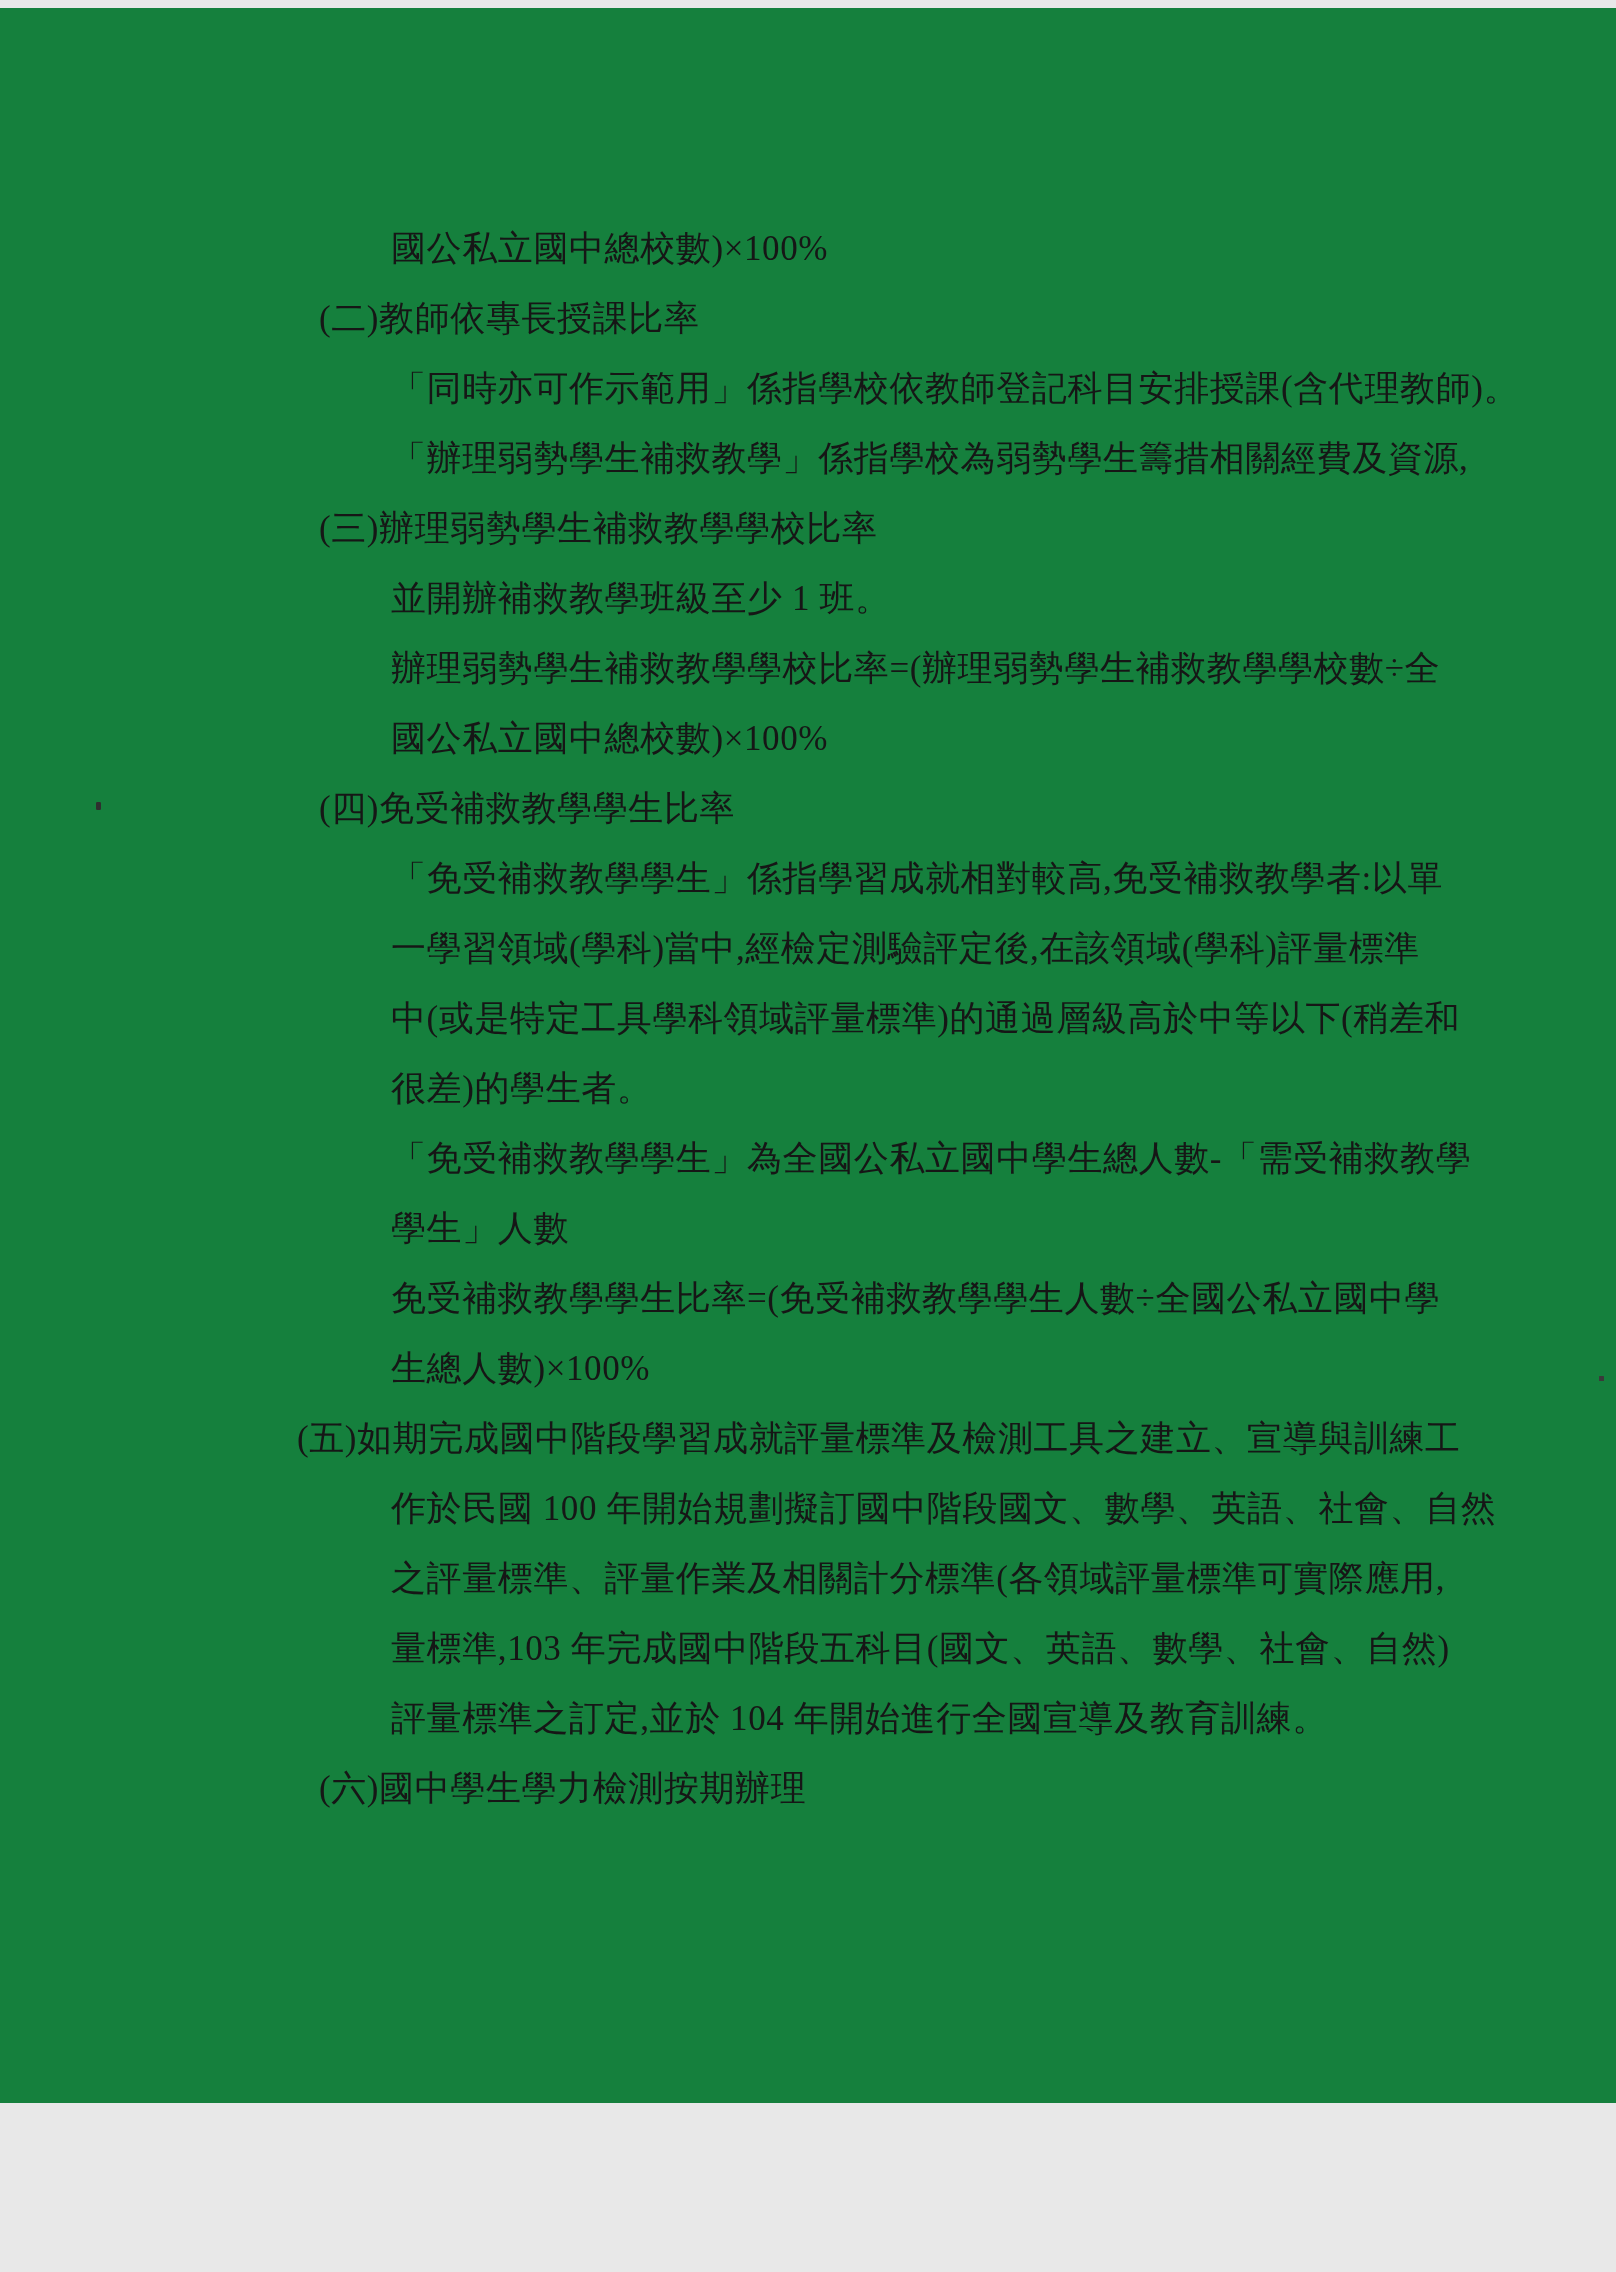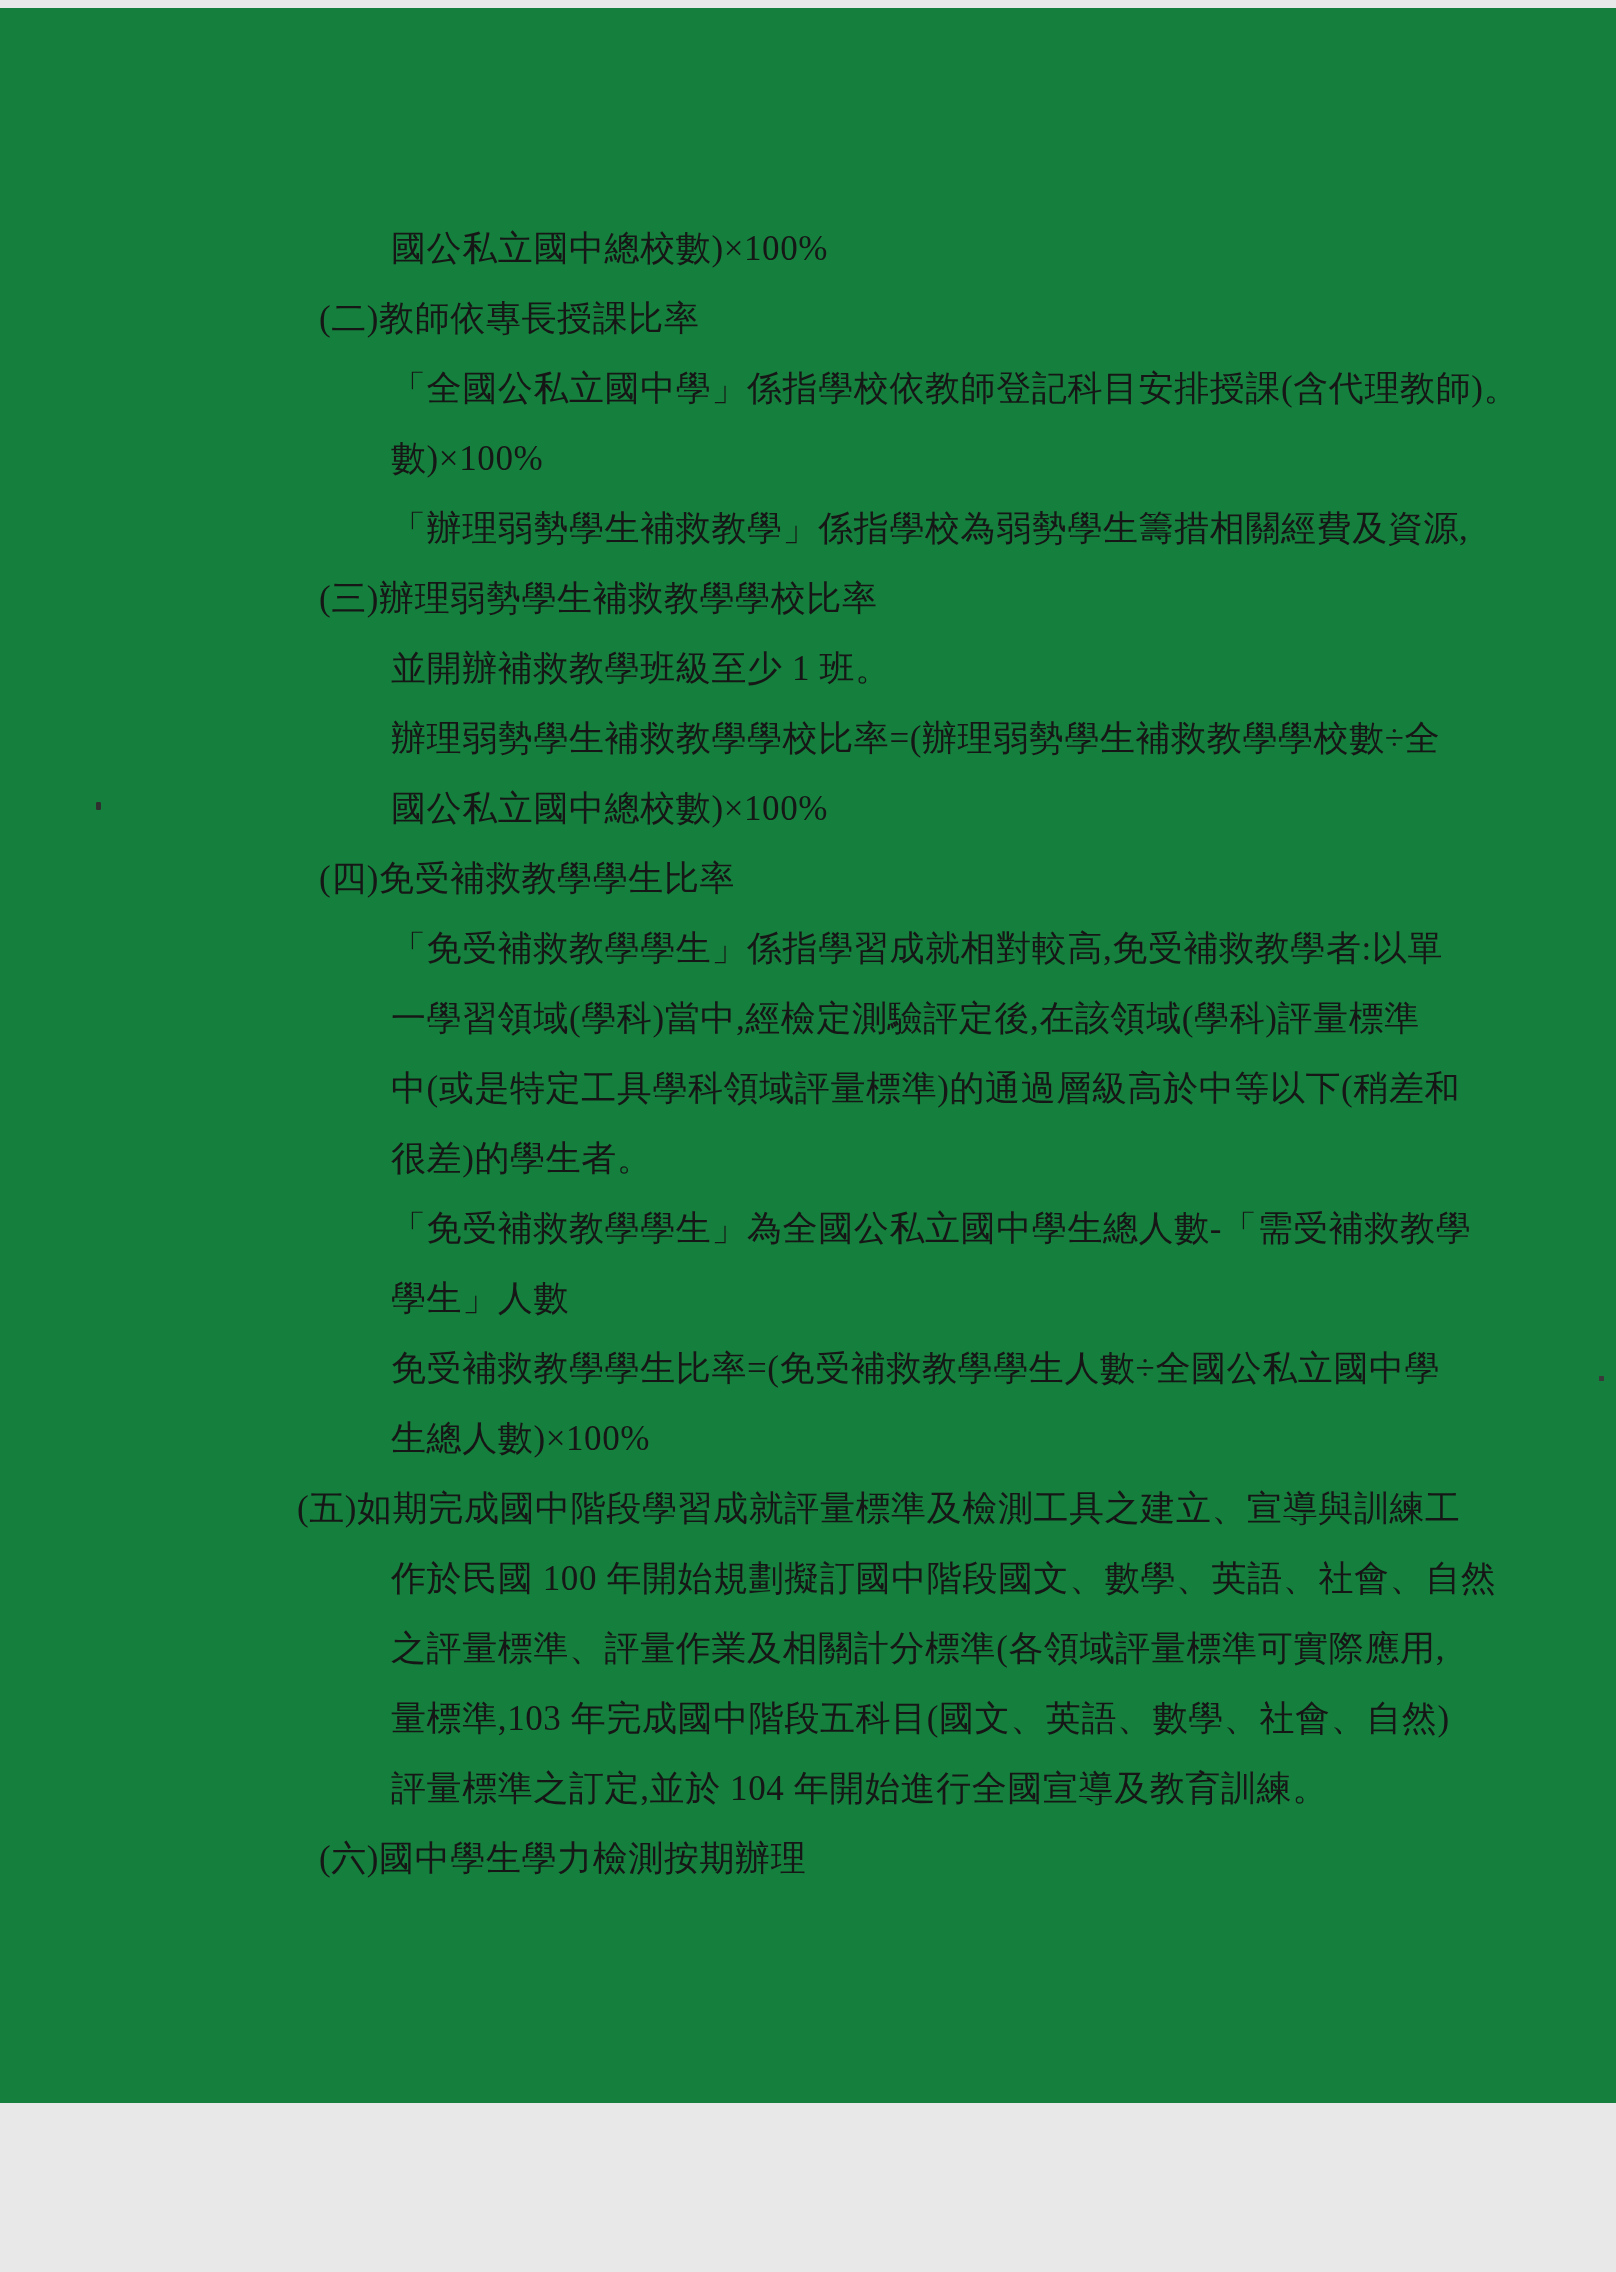--- a/index.html
+++ b/index.html
@@ -72,22 +72,21 @@
     box-shadow: 9.7px 0.6px 0 #333333, 17px 0.6px 0 #2a2a2a, 23px 0.6px 0 #444444;
   }
 </style>
 </head>
 <body>
 
 <div class="page">
   <div class="content">
     <div class="line body">國公私立國中總校數)×100%</div>
     <div class="line header">(二)教師依專長授課比率</div>
-    <div class="line body">「全國公私立國中學」係指學校依教師登記科目安排授課(含代理教師)。</div>
-    <div class="line body">數)×100%</div>
+    <div class="line body">「同時亦可作示範用」係指學校依教師登記科目安排授課(含代理教師)。</div>
     <div class="line body">「辦理弱勢學生補救教學」係指學校為弱勢學生籌措相關經費及資源,</div>
     <div class="line header">(三)辦理弱勢學生補救教學學校比率</div>
     <div class="line body">並開辦補救教學班級至少 1 班。</div>
     <div class="line body">辦理弱勢學生補救教學學校比率=(辦理弱勢學生補救教學學校數÷全</div>
     <div class="line body">國公私立國中總校數)×100%</div>
     <div class="line header">(四)免受補救教學學生比率</div>
     <div class="line body">「免受補救教學學生」係指學習成就相對較高,免受補救教學者:以單</div>
     <div class="line body">一學習領域(學科)當中,經檢定測驗評定後,在該領域(學科)評量標準</div>
     <div class="line body">中(或是特定工具學科領域評量標準)的通過層級高於中等以下(稍差和</div>
     <div class="line body">很差)的學生者。</div>

